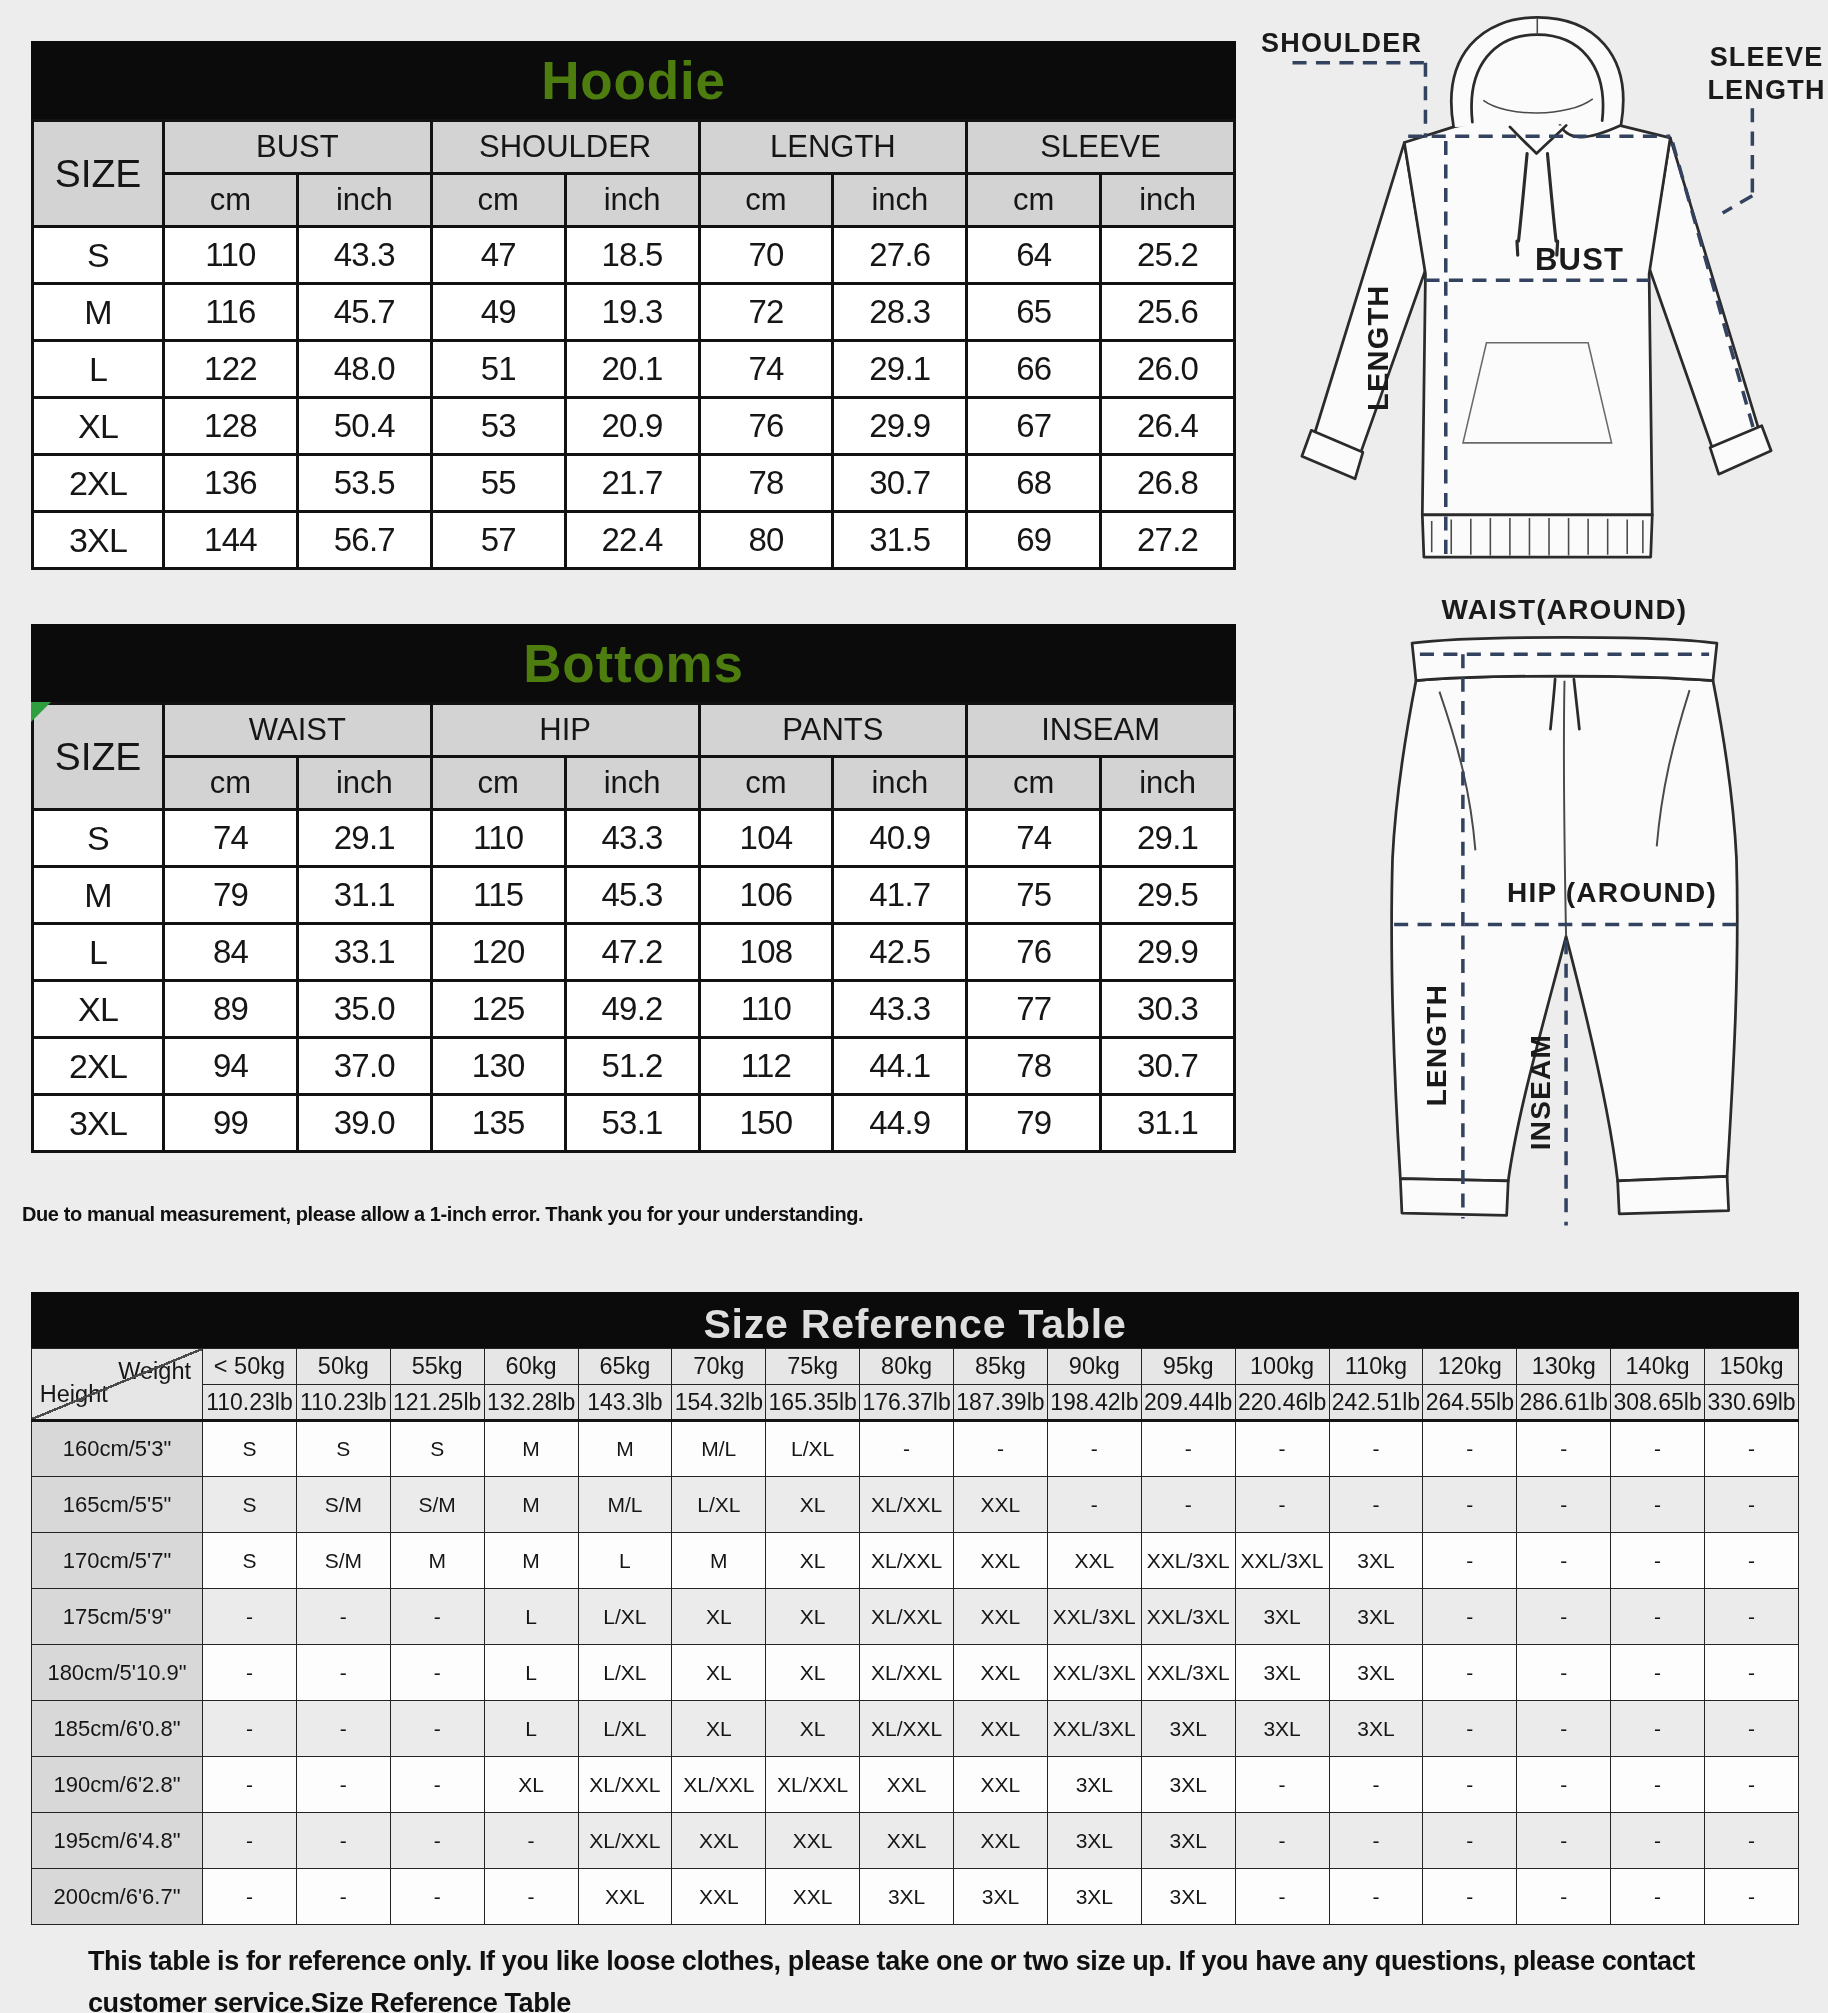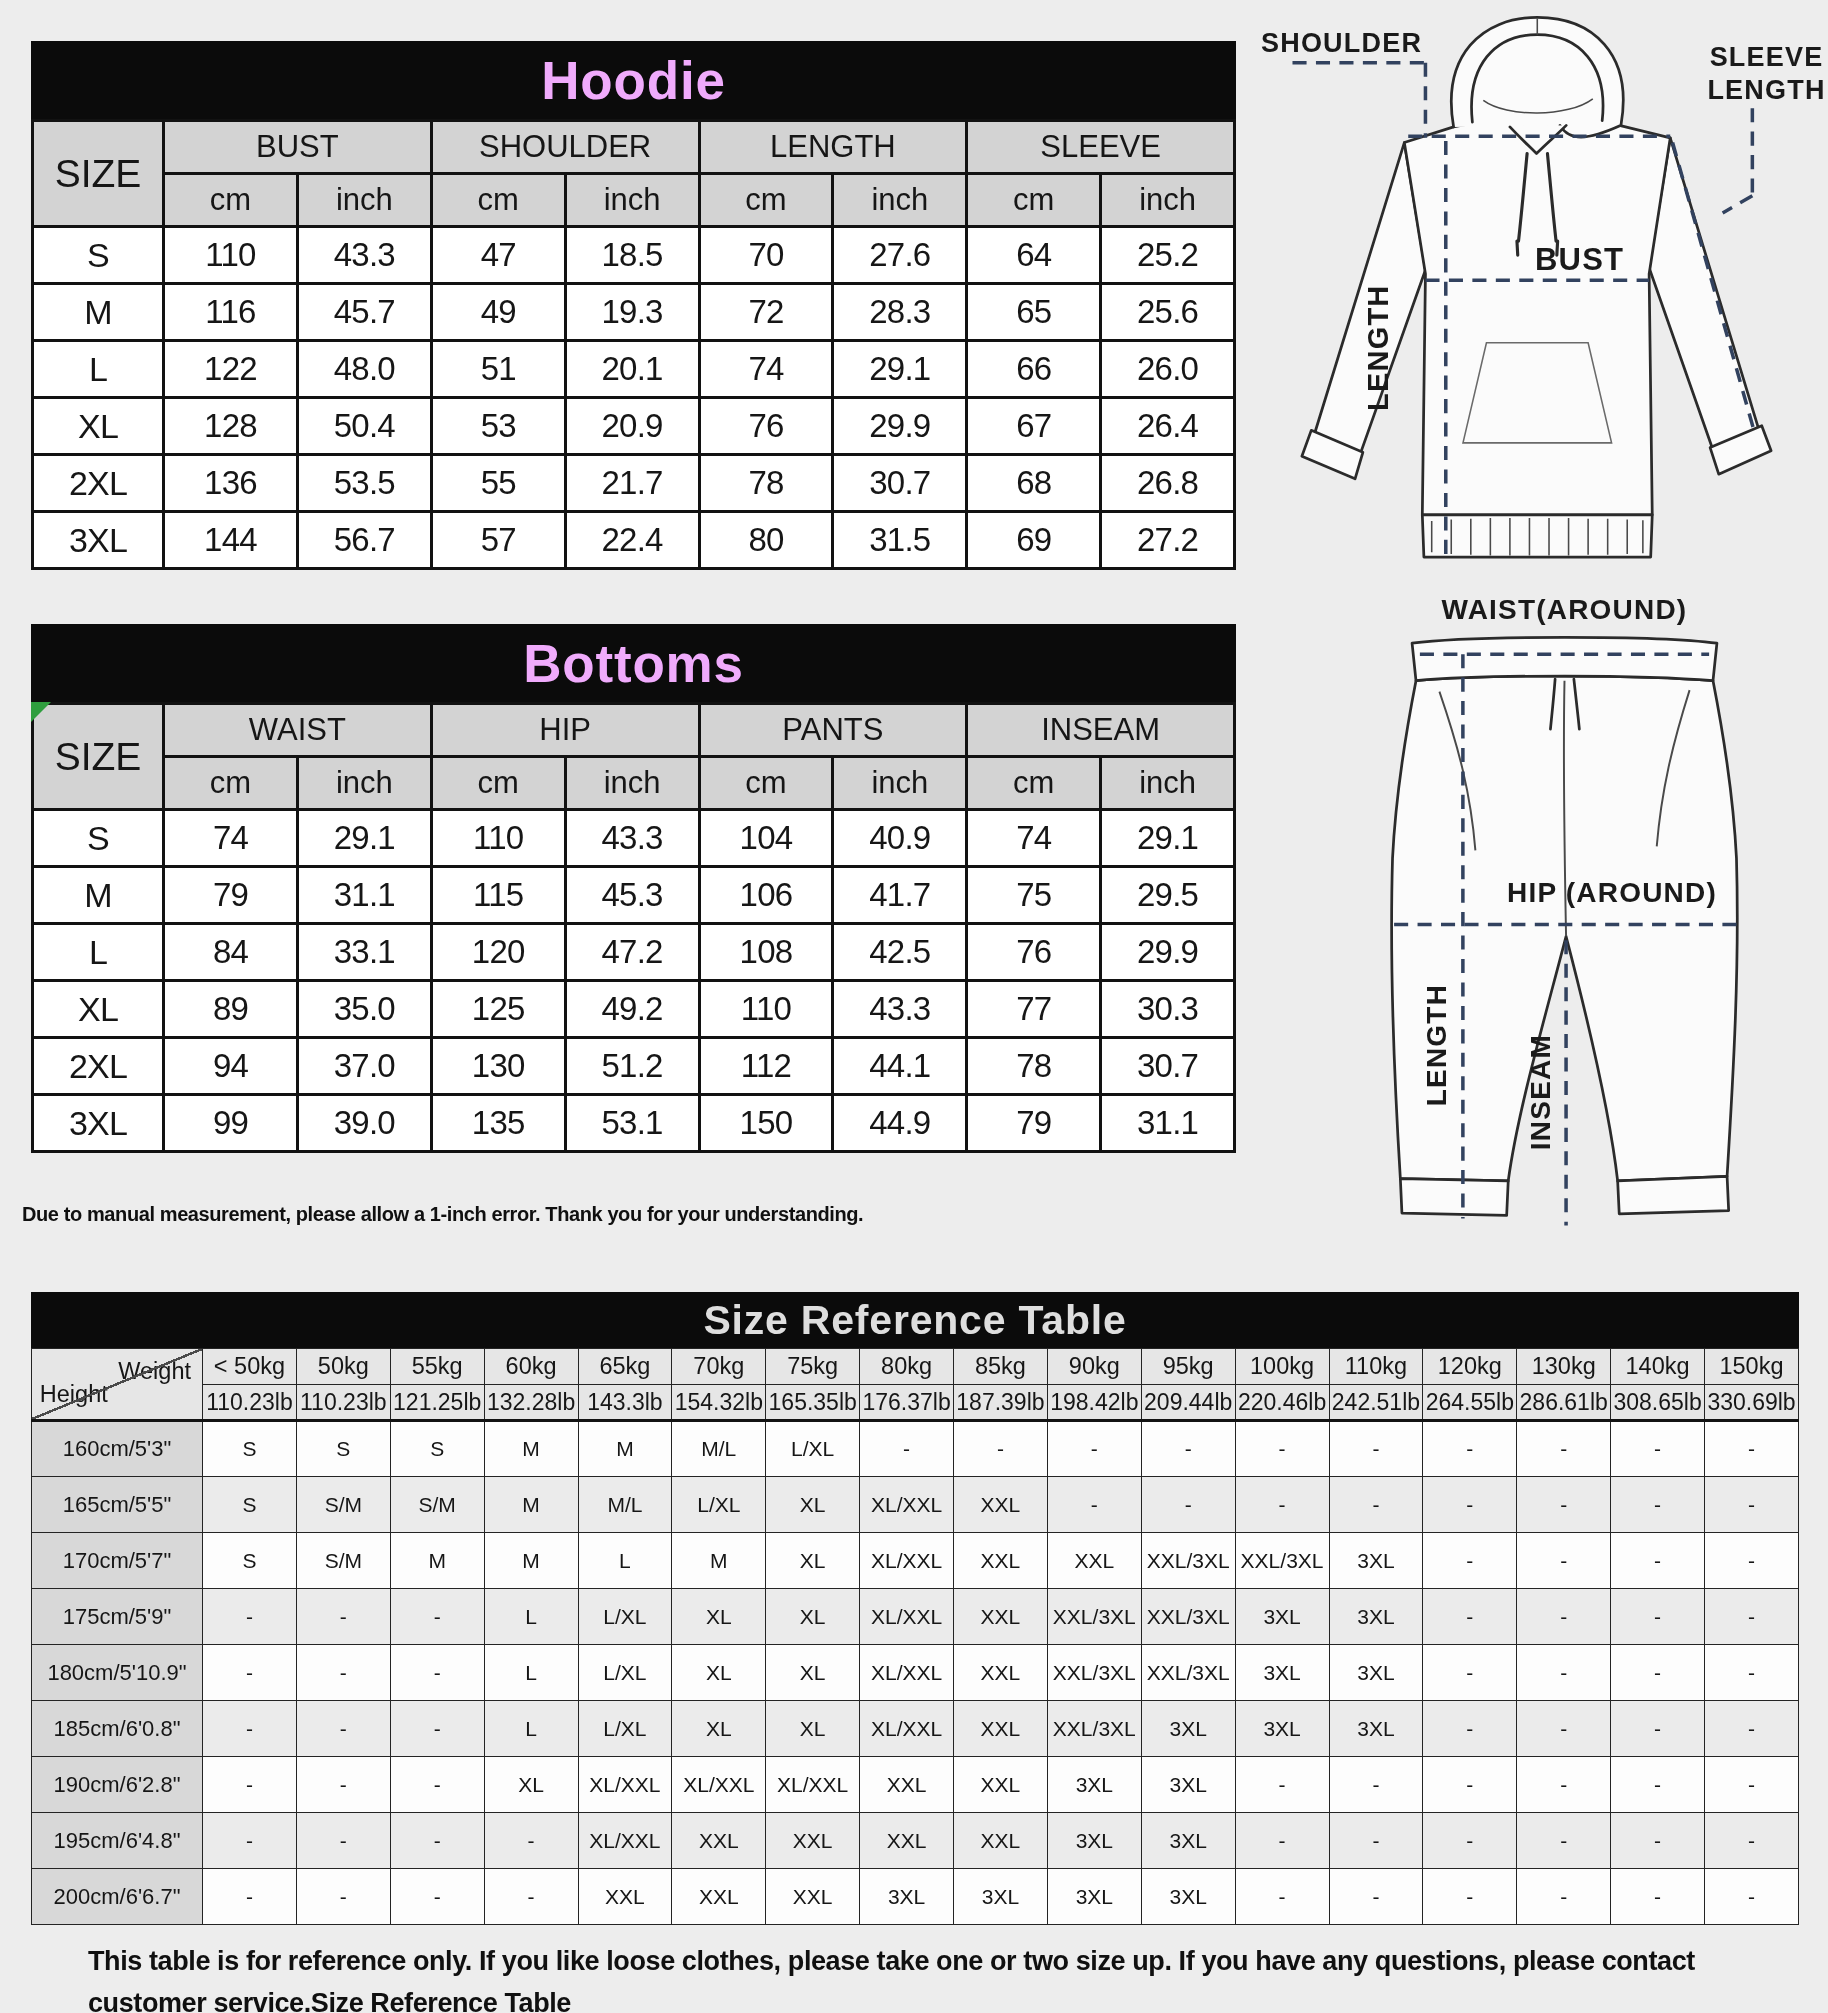--- a/index.html
+++ b/index.html
@@ -10,37 +10,37 @@
     font-family:"Liberation Sans","DejaVu Sans",sans-serif;
     color:#161616;
   }
 
   
   .panel { position:absolute; }
   .bar {
     height:78px; background:#0b0b0b;
     display:flex; align-items:center; justify-content:center;
   }
-  .bar span { color:#f0abfc; font-weight:700; font-size:53px; letter-spacing:0.8px; }
+  .bar span { color:#4d7c0f; font-weight:700; font-size:53px; letter-spacing:0.8px; }
   .mtable { width:100%; border-collapse:collapse; table-layout:fixed; background:#fff; }
   .mtable th, .mtable td {
     border:3.9px solid #121212; text-align:center; vertical-align:middle;
     overflow:hidden; white-space:nowrap;
   }
   .mtable thead th { background:#d3d3d3; font-weight:400; font-size:31px; height:53px; }
   .mtable thead th.size-h { font-size:39px; }
   .mtable tbody td { font-size:33px; height:57px; letter-spacing:-0.8px; background:#fff; }
   .mtable tbody td.size-cell { font-size:34px; }
   .green-tri {
     position:absolute; left:0; top:78px; width:0; height:0; z-index:4;
     border-top:20.3px solid #2f9e3e; border-right:20.3px solid transparent;
   }
 
   
-  .rbar { height:56px; background:#0b0b0b; display:flex; align-items:center; justify-content:center; }
+  .rbar { height:56px; background:#0b0b0b; display:flex; align-items:flex-end; justify-content:center; }
   .rbar span { color:#dedede; font-weight:700; font-size:41px; letter-spacing:0.8px; }
   .rtable { width:100%; border-collapse:collapse; table-layout:fixed; background:#0c4a6e; }
   .rtable th, .rtable td {
     border:1.6px solid #242424; text-align:center; vertical-align:middle;
     overflow:hidden; white-space:nowrap; font-weight:400;
   }
   .rtable thead th { background:#e6e6e6; }
   .rtable thead tr.kg-row th { font-size:23.5px; height:36px; }
   .rtable thead tr.lb-row th { font-size:23px; height:36px; }
   .rtable thead { border-bottom:3.1px solid #131313; }

